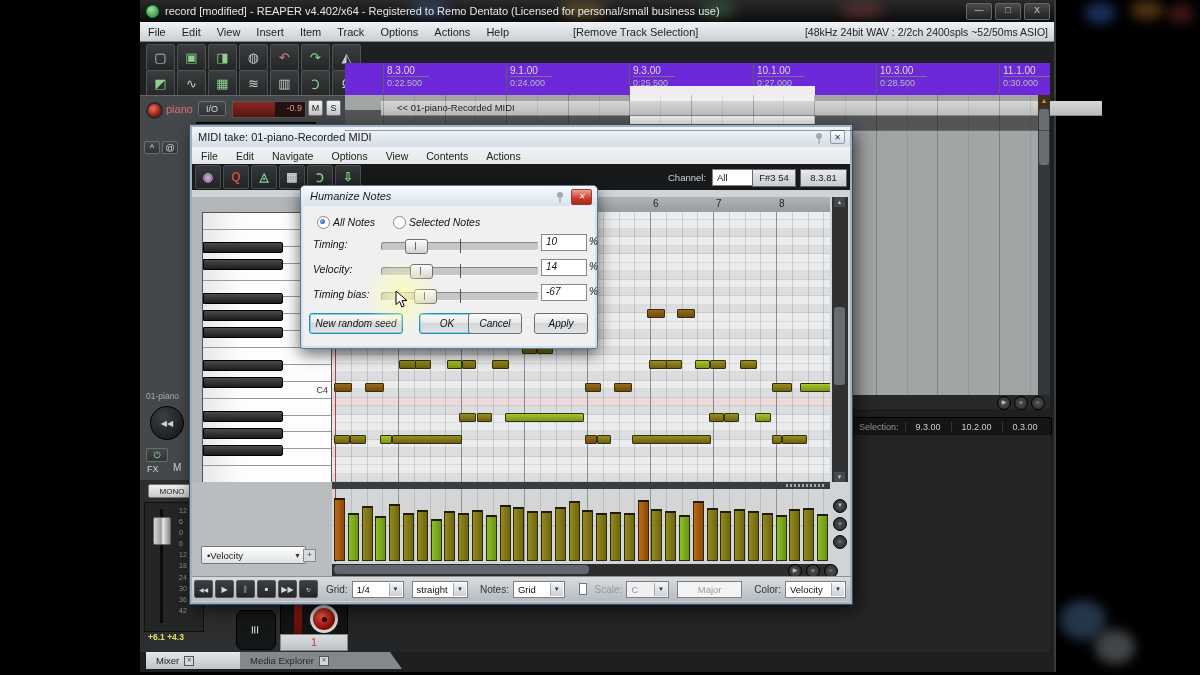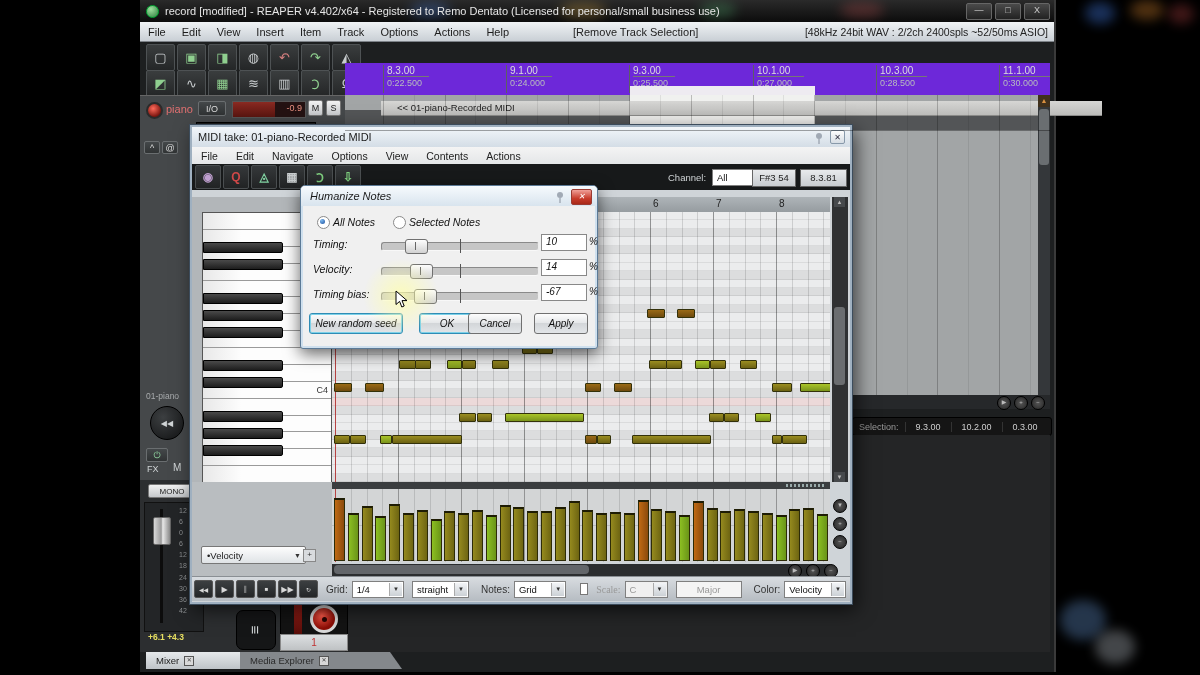--- a/index.html
+++ b/index.html
@@ -138,21 +138,21 @@
            border-top:1px solid #8a8f94;display:flex;align-items:center;font-size:10px;color:#333;}
   .trbtn{width:17px;height:16px;background:linear-gradient(#3c3f41,#242628);border:1px solid #555;border-radius:2px;
          color:#d8d8d8;font-size:6px;display:flex;align-items:center;justify-content:center;margin-left:2px;}
   .combo{position:relative;background:#fff;border:1px solid #7f7f7f;height:15px;font-size:9.5px;color:#111;
          display:flex;align-items:center;padding:0 16px 0 4px;margin:0 4px;}
   .combo .arr{position:absolute;right:1px;top:1px;bottom:1px;width:12px;background:linear-gradient(#f2f4f6,#ccd1d6);
               border-left:1px solid #aaa;font-size:6px;color:#333;display:flex;align-items:center;justify-content:center;}
   .combo.dis{background:#f0f0f0;color:#999;}
   .combo.plain{justify-content:center;padding:0 4px;color:#999;background:#f4f4f4;}
   .blab{margin-left:8px;}
-  .blab.dim{color:#999;font-family:Liberation Serif, serif;}
+  .blab.dim{color:#999;}
   .chk{width:10px;height:10px;background:#fff;border:1px solid #777;margin-left:10px;}
   #velcombo{position:absolute;left:9px;top:64px;width:98px;height:16px;background:linear-gradient(#fdfdfd,#dfe3e6);
             border:1px solid #777;border-radius:2px;font-size:9.5px;color:#222;display:flex;align-items:center;padding-left:5px;}
   #velcombo .arr{position:absolute;right:4px;font-size:7px;color:#333;}
   #veladd{position:absolute;left:111px;top:67px;width:11px;height:11px;background:#d8dbde;border:1px solid #888;
           font-size:8px;line-height:10px;text-align:center;color:#333;}
   .redline{position:absolute;width:1px;background:#c03030;opacity:.8;}
 
   
   #dialog{position:absolute;left:300px;top:185px;width:296px;height:162px;background:#f0f0f0;

